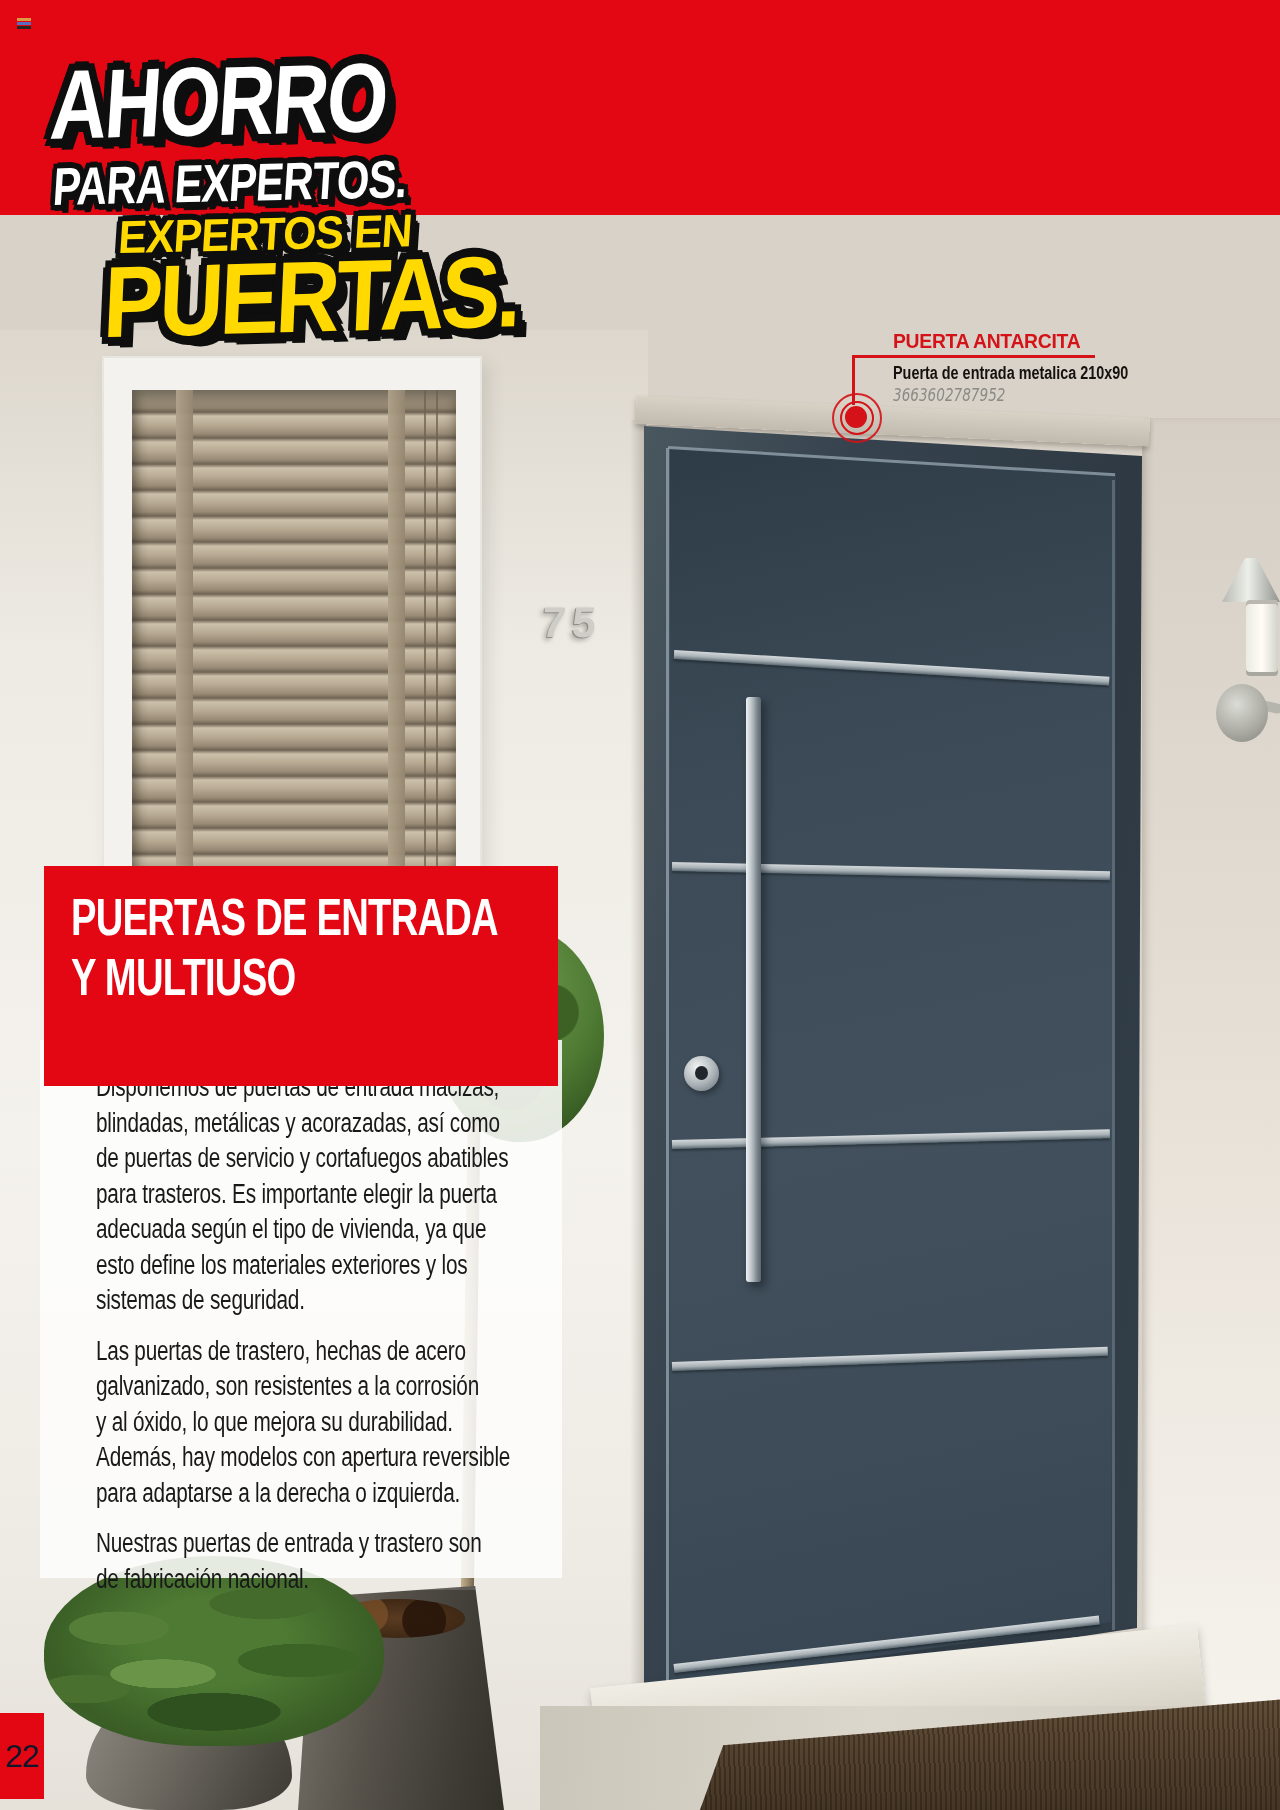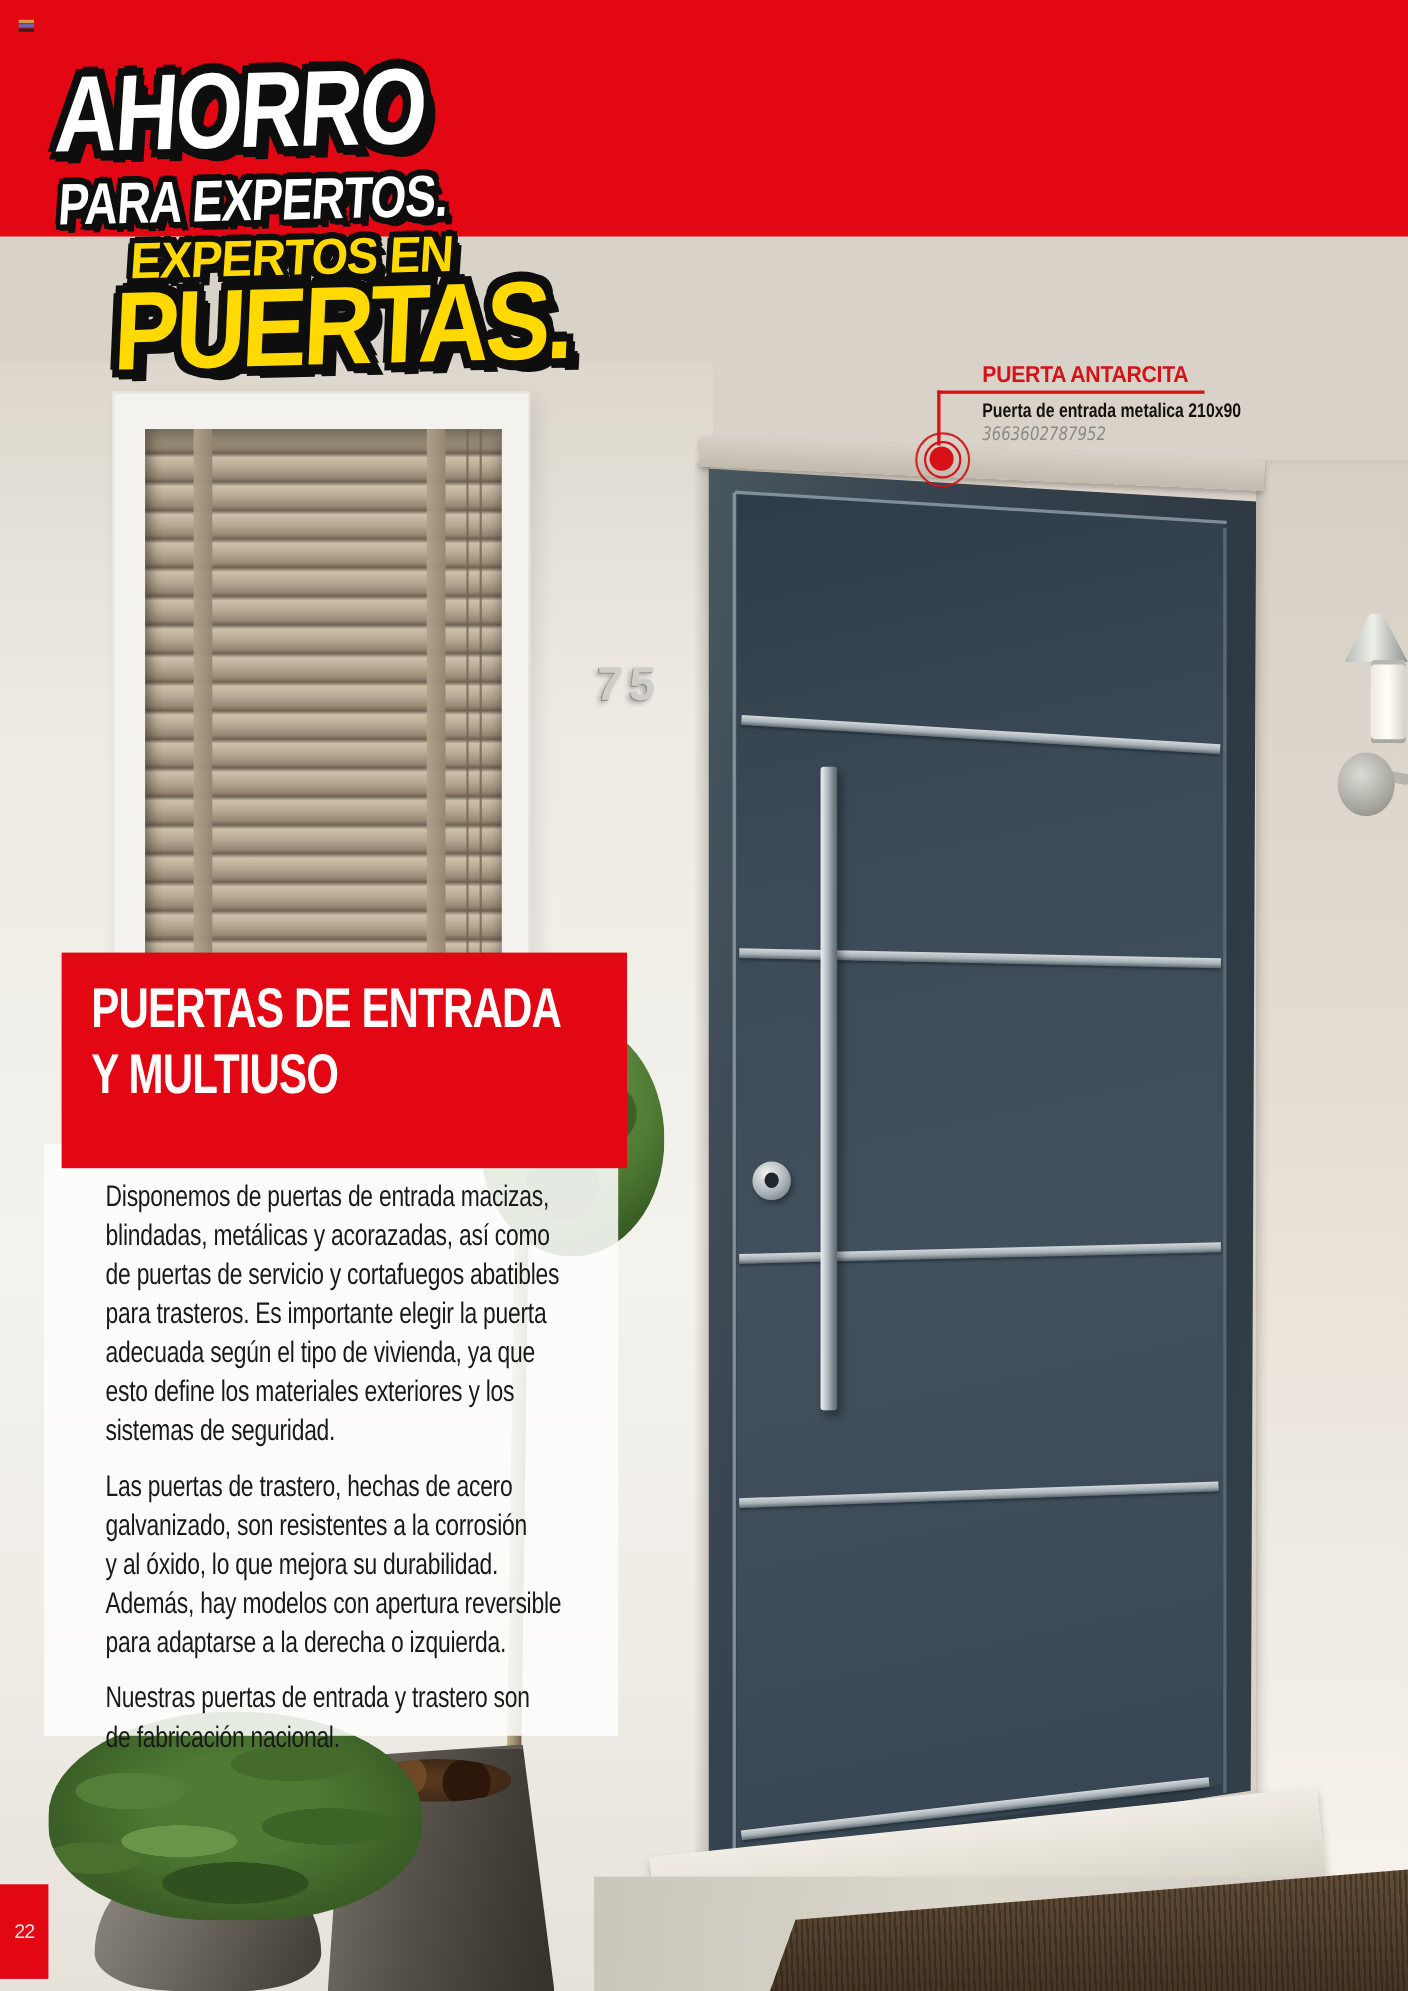--- a/index.html
+++ b/index.html
@@ -152,36 +152,36 @@
   .callout-desc{left:893px;top:363px;font-size:18px;font-weight:bold;color:#15110e;
     transform:scaleX(.8);transform-origin:left top;white-space:nowrap;}
   .callout-ean{left:893px;top:385px;font-size:17px;font-style:italic;color:#8a8a86;
     font-family:"DejaVu Sans",sans-serif;transform:scaleX(.8);transform-origin:left top;}
   .ring{border:2px solid #d41217;border-radius:50%;background:transparent;}
   .ring-outer{left:832px;top:393px;width:46px;height:46px;opacity:.9;}
   .ring-mid{left:840px;top:401px;width:30px;height:30px;}
   .ring-dot{left:845px;top:406px;width:22px;height:22px;border-radius:50%;background:#d41217;}
 
   
-  .title-box{left:56px;top:866px;width:514px;height:196px;background:#e30613;}
+  .title-box{left:44px;top:866px;width:514px;height:220px;background:#e30613;}
   .title-line{position:absolute;left:27px;color:#ffffff;font-weight:800;font-size:49px;
     line-height:1;letter-spacing:-1px;transform:scaleX(.78) scaleY(1.04);
     transform-origin:left top;white-space:nowrap;}
   .title-l1{top:26px;}
   .title-l2{top:86px;}
   .text-box{left:40px;top:1040px;width:522px;height:538px;background:rgba(253,253,252,.88);}
   .paras{position:absolute;left:56px;top:30px;width:640px;
     transform:scaleX(.77);transform-origin:left top;}
   .paras p{margin:0 0 15px 0;font-size:27px;line-height:35.5px;color:#191919;
     letter-spacing:-.3px;white-space:pre-line;}
 
   
   .page-tag{left:0;top:1713px;width:44px;height:86px;background:#e30613;
     display:flex;align-items:center;justify-content:center;}
-  .page-tag span{color:#e5e5e5;font-size:18px;letter-spacing:-1px;}
+  .page-tag span{color:#0f172a;font-size:32px;letter-spacing:-1px;}
 </style>
 </head>
 <body>
 
 <div class="page">
 
   <div class="abs wall-left"></div>
   <div class="abs wall-right"></div>
   <div class="abs door-shadow-band"></div>
 

